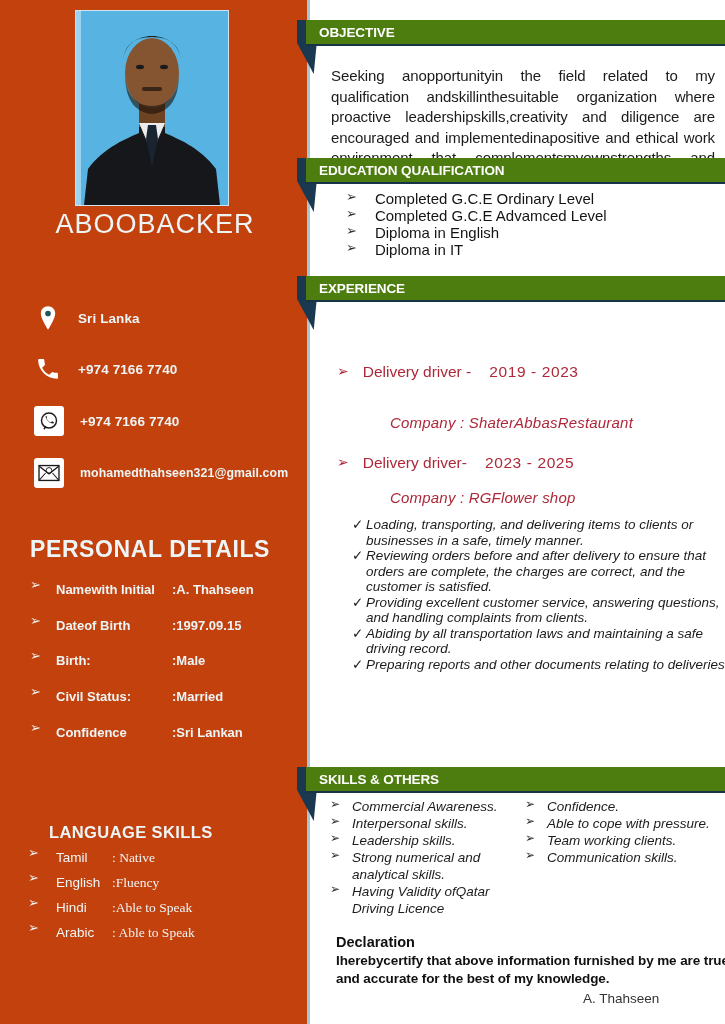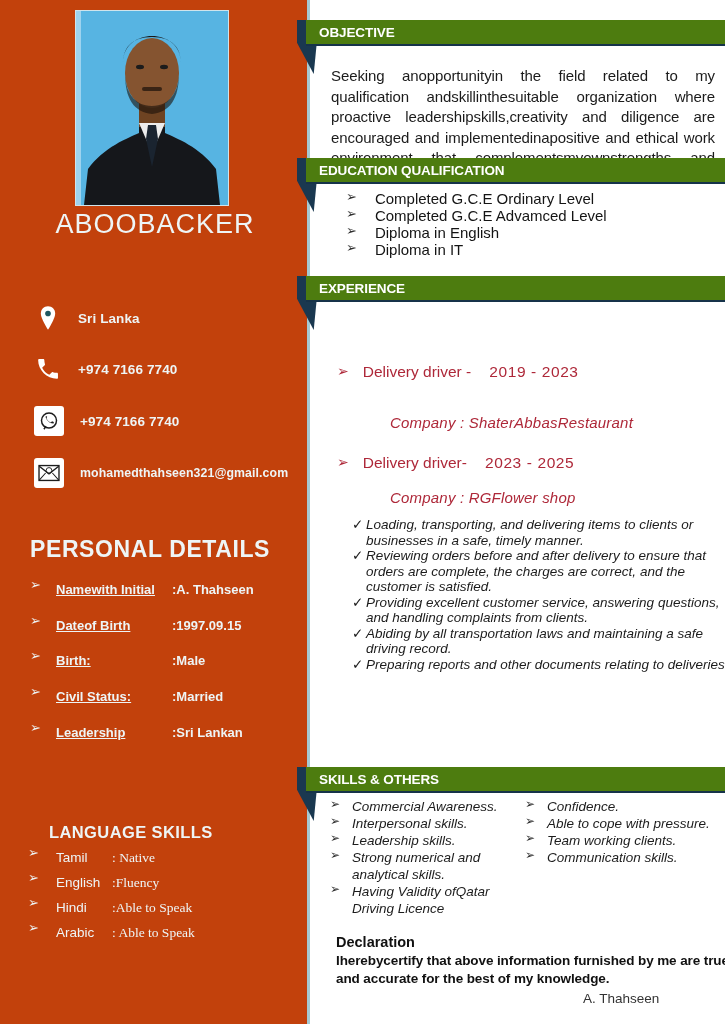--- a/index.html
+++ b/index.html
@@ -27,21 +27,21 @@
     font-size:27px;line-height:37px;letter-spacing:1px;color:#eef5f6;font-weight:400;
   }
   .contact-row{position:absolute;left:34px;display:flex;align-items:center;gap:16px;}
   .contact-row .txt{font-weight:bold;font-size:13.5px;letter-spacing:.1px;}
   .contact-row.email .txt{font-size:12.3px;}
   .cicon{width:28px;height:30px;display:flex;align-items:center;justify-content:center;flex:0 0 28px;}
   .boxicon{width:30px;height:30px;background:#ffffff;border-radius:3px;display:flex;align-items:center;justify-content:center;flex:0 0 30px;}
   .pd-title{position:absolute;left:30px;top:536px;font-size:23px;font-weight:bold;letter-spacing:.6px;}
   .pd-row{position:absolute;left:0;width:310px;font-size:13px;font-weight:bold;}
   .pd-row .blt{position:absolute;left:30px;top:-5px;font-size:13px;font-weight:normal;}
-  .pd-row .lbl{position:absolute;left:56px;top:0;text-decoration:underline;}
+  .pd-row .lbl{position:absolute;left:56px;top:0;}
   .pd-row .val{position:absolute;left:172px;top:0;text-align:right;}
   .lang-title{position:absolute;left:36px;top:823px;font-size:16.5px;font-weight:bold;letter-spacing:.4px;margin-left:13px;}
   .lang-row{position:absolute;left:0;width:310px;font-size:13.5px;font-weight:400;}
   .lang-row .blt{position:absolute;left:28px;top:-5px;font-size:13px;}
   .lang-row .lbl{position:absolute;left:56px;top:0;}
   .lang-row .val{position:absolute;left:112px;top:0;font-family:Liberation Serif, serif;}
 
   
   .banner{
     position:absolute;left:306px;right:0;height:26px;background:#4d7c0f;
@@ -166,21 +166,21 @@
       <span class="lbl">Birth:</span>
       <span class="val">:Male</span>
     </div>
     <div class="pd-row" style="top:689px;">
       <span class="blt">➢</span>
       <span class="lbl">Civil Status:</span>
       <span class="val">:Married</span>
     </div>
     <div class="pd-row" style="top:725px;">
       <span class="blt">➢</span>
-      <span class="lbl">Leadership</span>
+      <span class="lbl">Confidence</span>
       <span class="val">:Sri Lankan</span>
     </div>
 
     <div class="lang-title">LANGUAGE SKILLS</div>
 
     <div class="lang-row" style="top:850px;">
       <span class="blt">➢</span>
       <span class="lbl">Tamil</span>
       <span class="val">: Native</span>
     </div>

